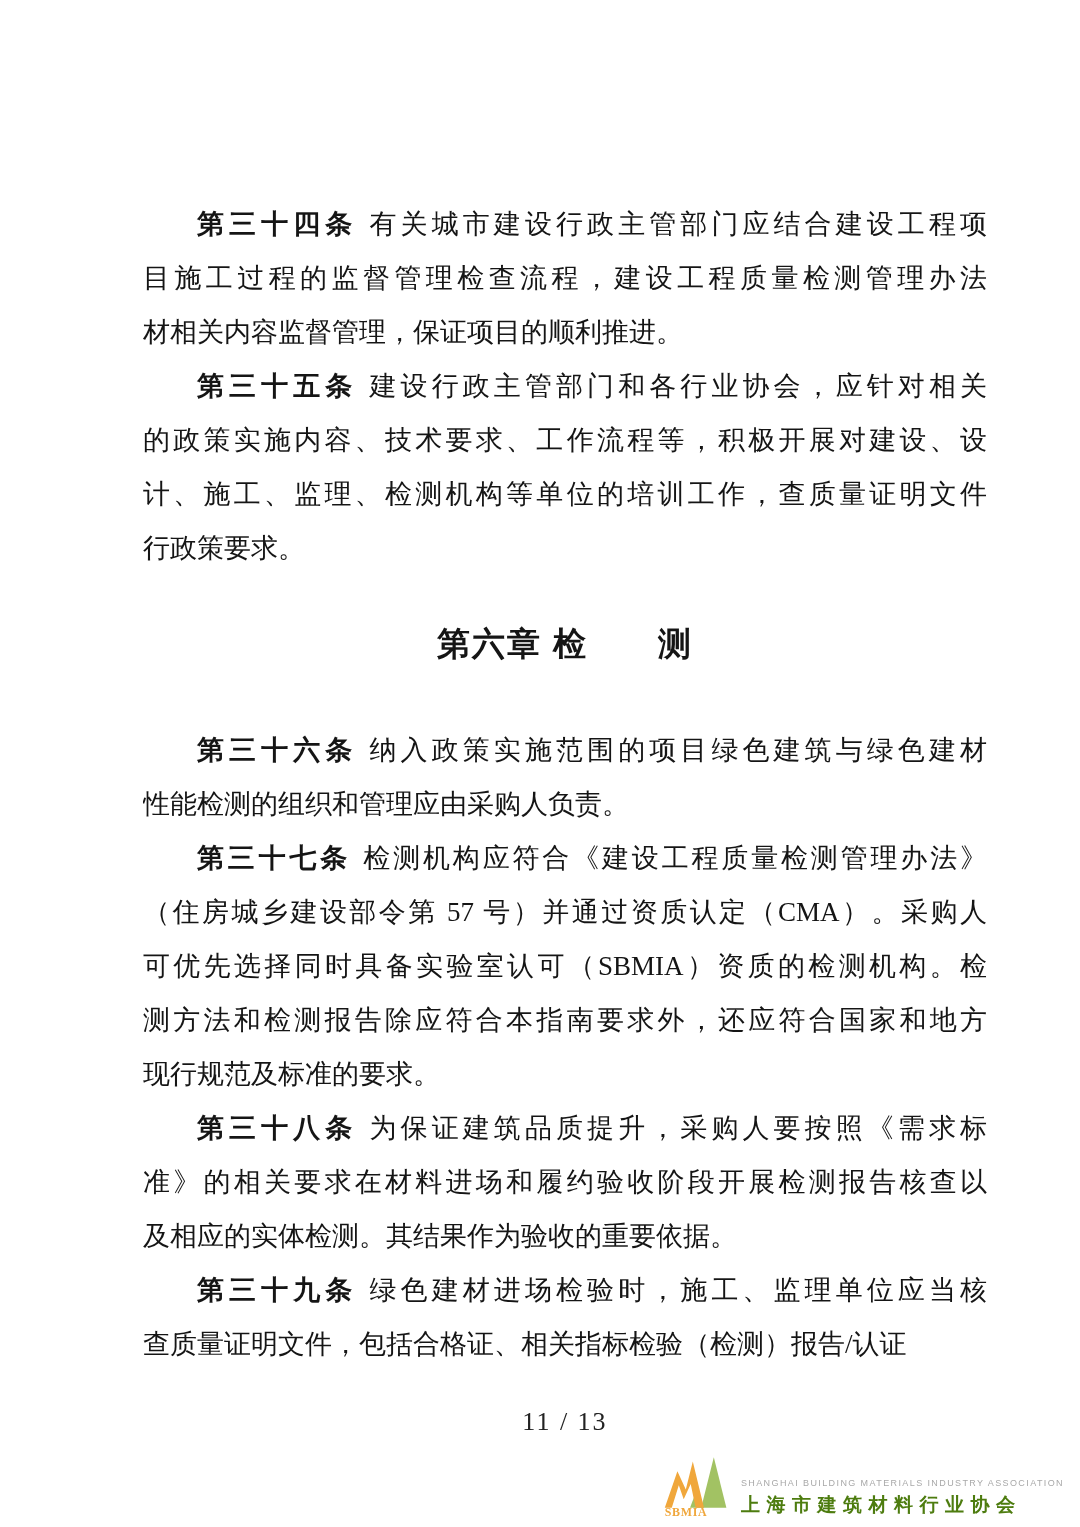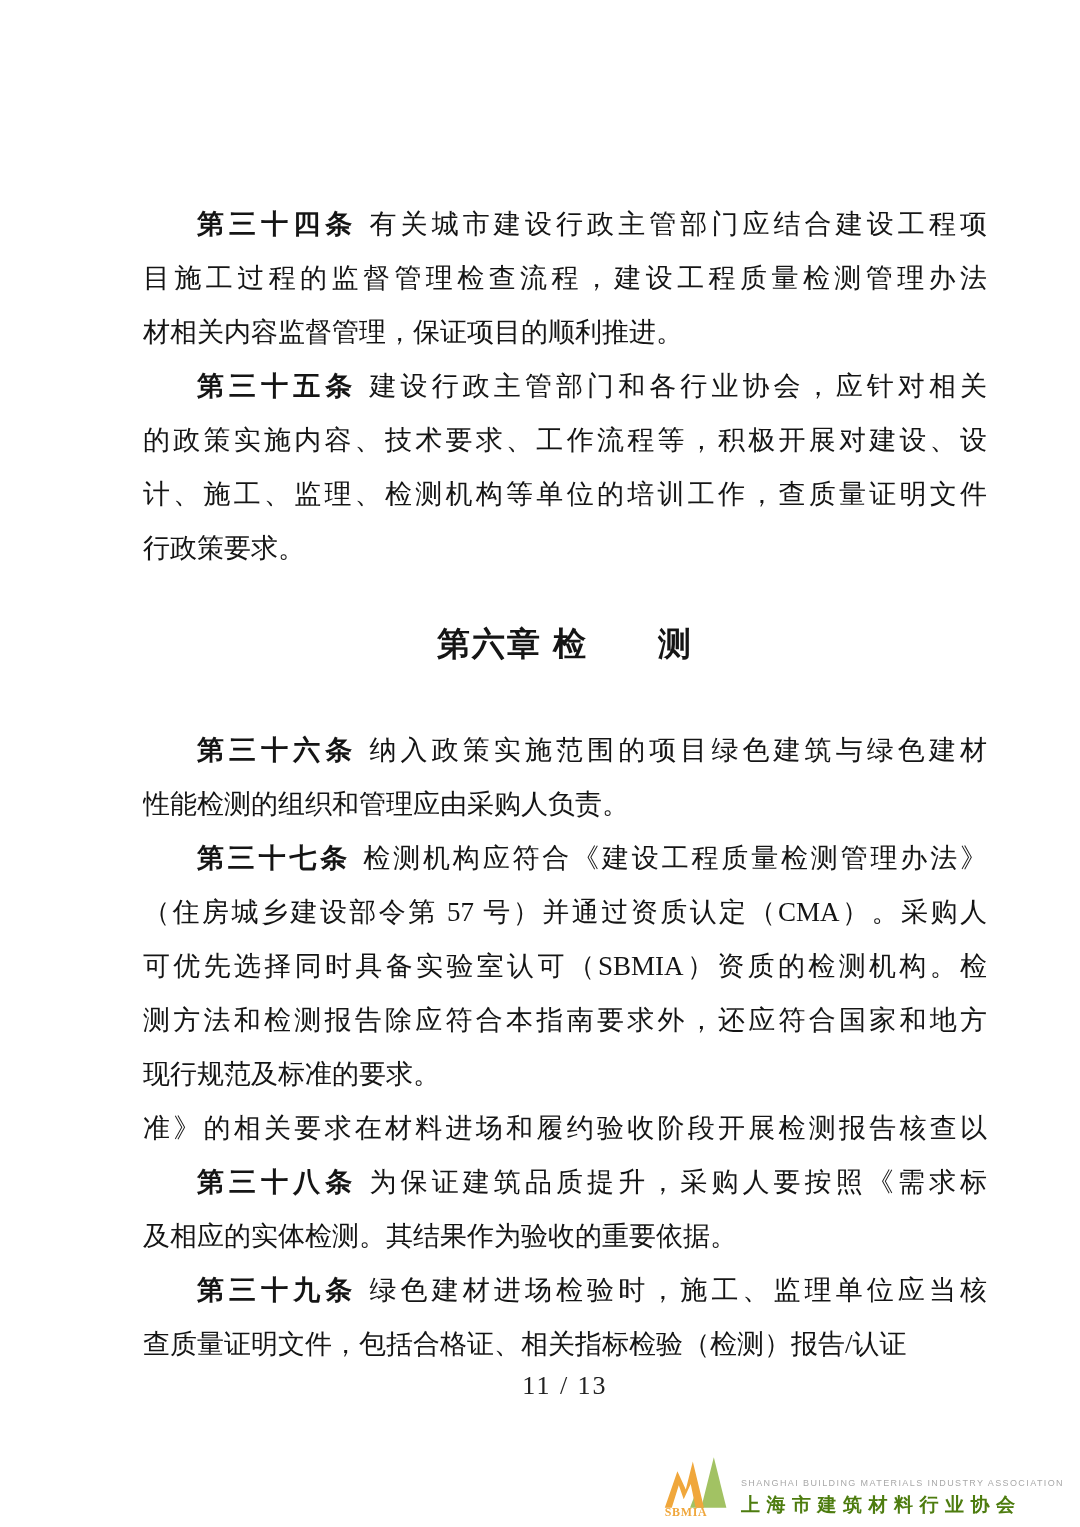--- a/index.html
+++ b/index.html
@@ -46,20 +46,21 @@
     height: 54px;
     line-height: 54px;
     text-align: center;
     text-align-last: center;
     font-size: 33px;
     font-weight: 700;
     letter-spacing: 2px;
     font-family: "Liberation Sans", "DejaVu Sans", sans-serif;
   }
   .page-number {
+    margin-top: 36px;
     text-align: center;
     text-align-last: center;
     font-size: 26px;
     letter-spacing: 2px;
     color: #222;
   }
   .footer-brand {
     position: absolute;
     right: 16px;
     bottom: 8px;
@@ -123,22 +124,22 @@
 
     <div>
       <div class="ln first"><b class="term">第三十七条</b><span>检测机构应符合《建设工程质量检测管理办法》</span></div>
       <div class="ln">（住房城乡建设部令第 57 号）并通过资质认定（CMA）。采购人</div>
       <div class="ln">可优先选择同时具备实验室认可（SBMIA）资质的检测机构。检</div>
       <div class="ln">测方法和检测报告除应符合本指南要求外，还应符合国家和地方</div>
       <div class="ln end">现行规范及标准的要求。</div>
     </div>
 
     <div>
+      <div class="ln first"><b class="term">第三十八条</b><span>为保证建筑品质提升，采购人要按照《需求标</span></div>
       <div class="ln">准》的相关要求在材料进场和履约验收阶段开展检测报告核查以</div>
-      <div class="ln first"><b class="term">第三十八条</b><span>为保证建筑品质提升，采购人要按照《需求标</span></div>
       <div class="ln end">及相应的实体检测。其结果作为验收的重要依据。</div>
     </div>
 
     <div>
       <div class="ln first"><b class="term">第三十九条</b><span>绿色建材进场检验时，施工、监理单位应当核</span></div>
       <div class="ln end">查质量证明文件，包括合格证、相关指标检验（检测）报告/认证</div>
     </div>
 
     <div class="page-number">11 / 13</div>
   </div>

